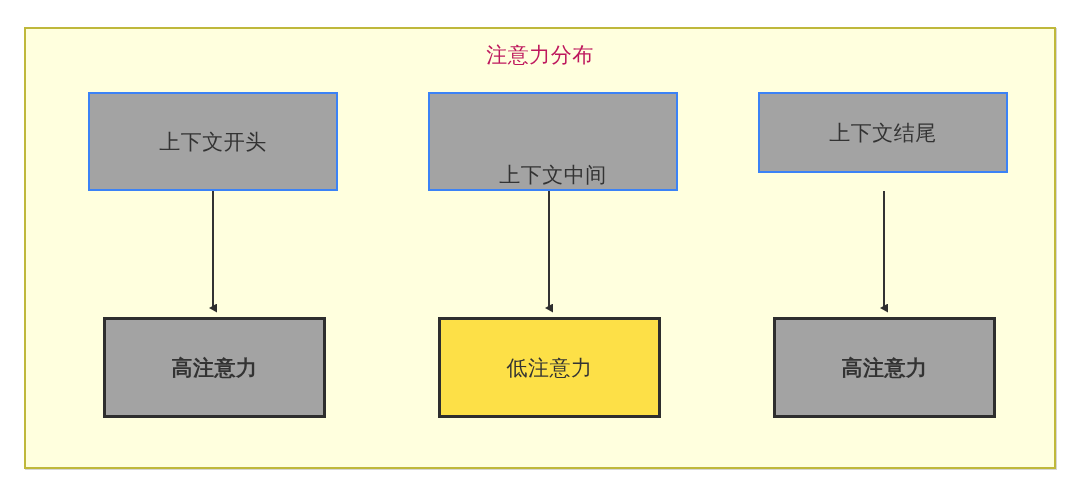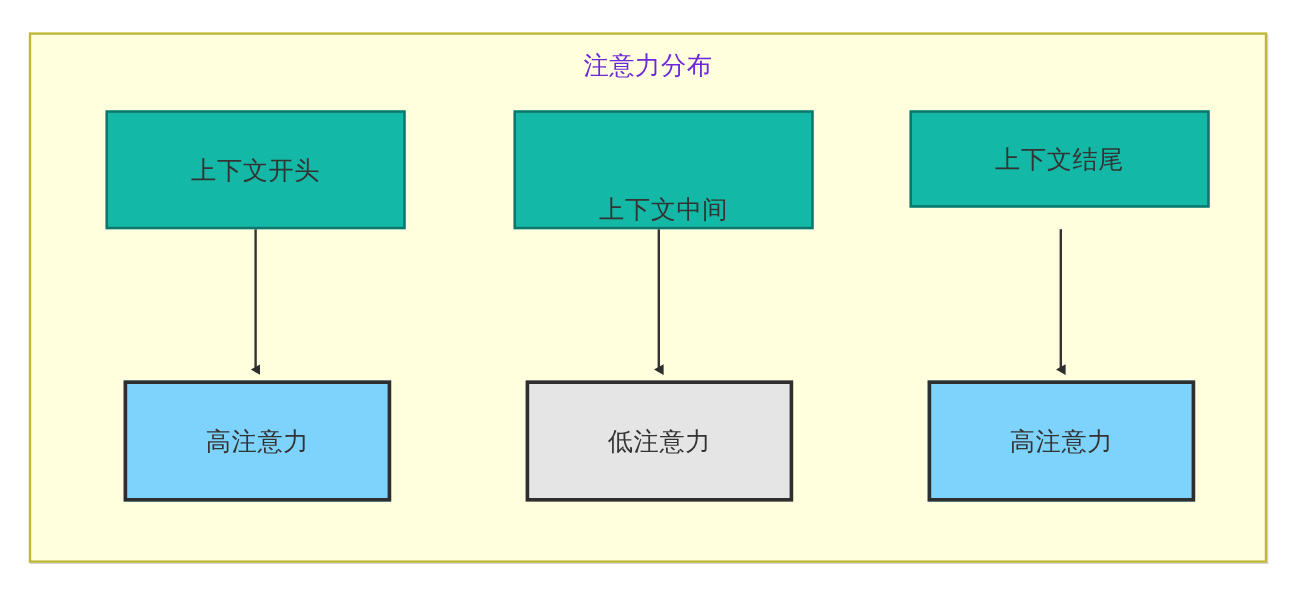--- a/index.html
+++ b/index.html
@@ -34,49 +34,49 @@
     box-shadow: 1px 1px 0 rgba(120,120,120,0.30);
   }
 
   .subgraph-title {
     position: absolute;
     left: 0;
     top: 12px;
     width: 100%;
     text-align: center;
     font-size: 21px;
-    color: #6d28d9;
+    color: #be185d;
     letter-spacing: 0.5px;
     white-space: nowrap;
   }
 
   
   .node {
     position: absolute;
     box-sizing: border-box;
     display: flex;
     align-items: center;
     justify-content: center;
     font-size: 21px;
     color: #333333;
     letter-spacing: 0.5px;
     white-space: nowrap;
   }
 
   .node.ctx {
-    background: #14b8a6;
-    border: 2px solid #0f766e;
+    background: #a3a3a3;
+    border: 2px solid #3b82f6;
   }
 
   .node.attn {
     border: 3px solid #2e2e2e;
   }
 
-  .node.attn-high { background: #7dd3fc; }
-  .node.attn-low  { background: #e5e5e5; }
+  .node.attn-high { background: #a3a3a3; font-weight: bold; }
+  .node.attn-low  { background: #fde047; }
 
   
   #ctx-start  { left: 88px;  top: 92px; width: 250px; height: 99px; }
   #ctx-middle { left: 428px; top: 92px; width: 250px; height: 99px; align-items: flex-end; }
   #ctx-end    { left: 758px; top: 92px; width: 250px; height: 81px; }
 
   
   #attn-start  { left: 103px; top: 317px; width: 223px; height: 101px; }
   #attn-middle { left: 438px; top: 317px; width: 223px; height: 101px; }
   #attn-end    { left: 773px; top: 317px; width: 223px; height: 101px; }

